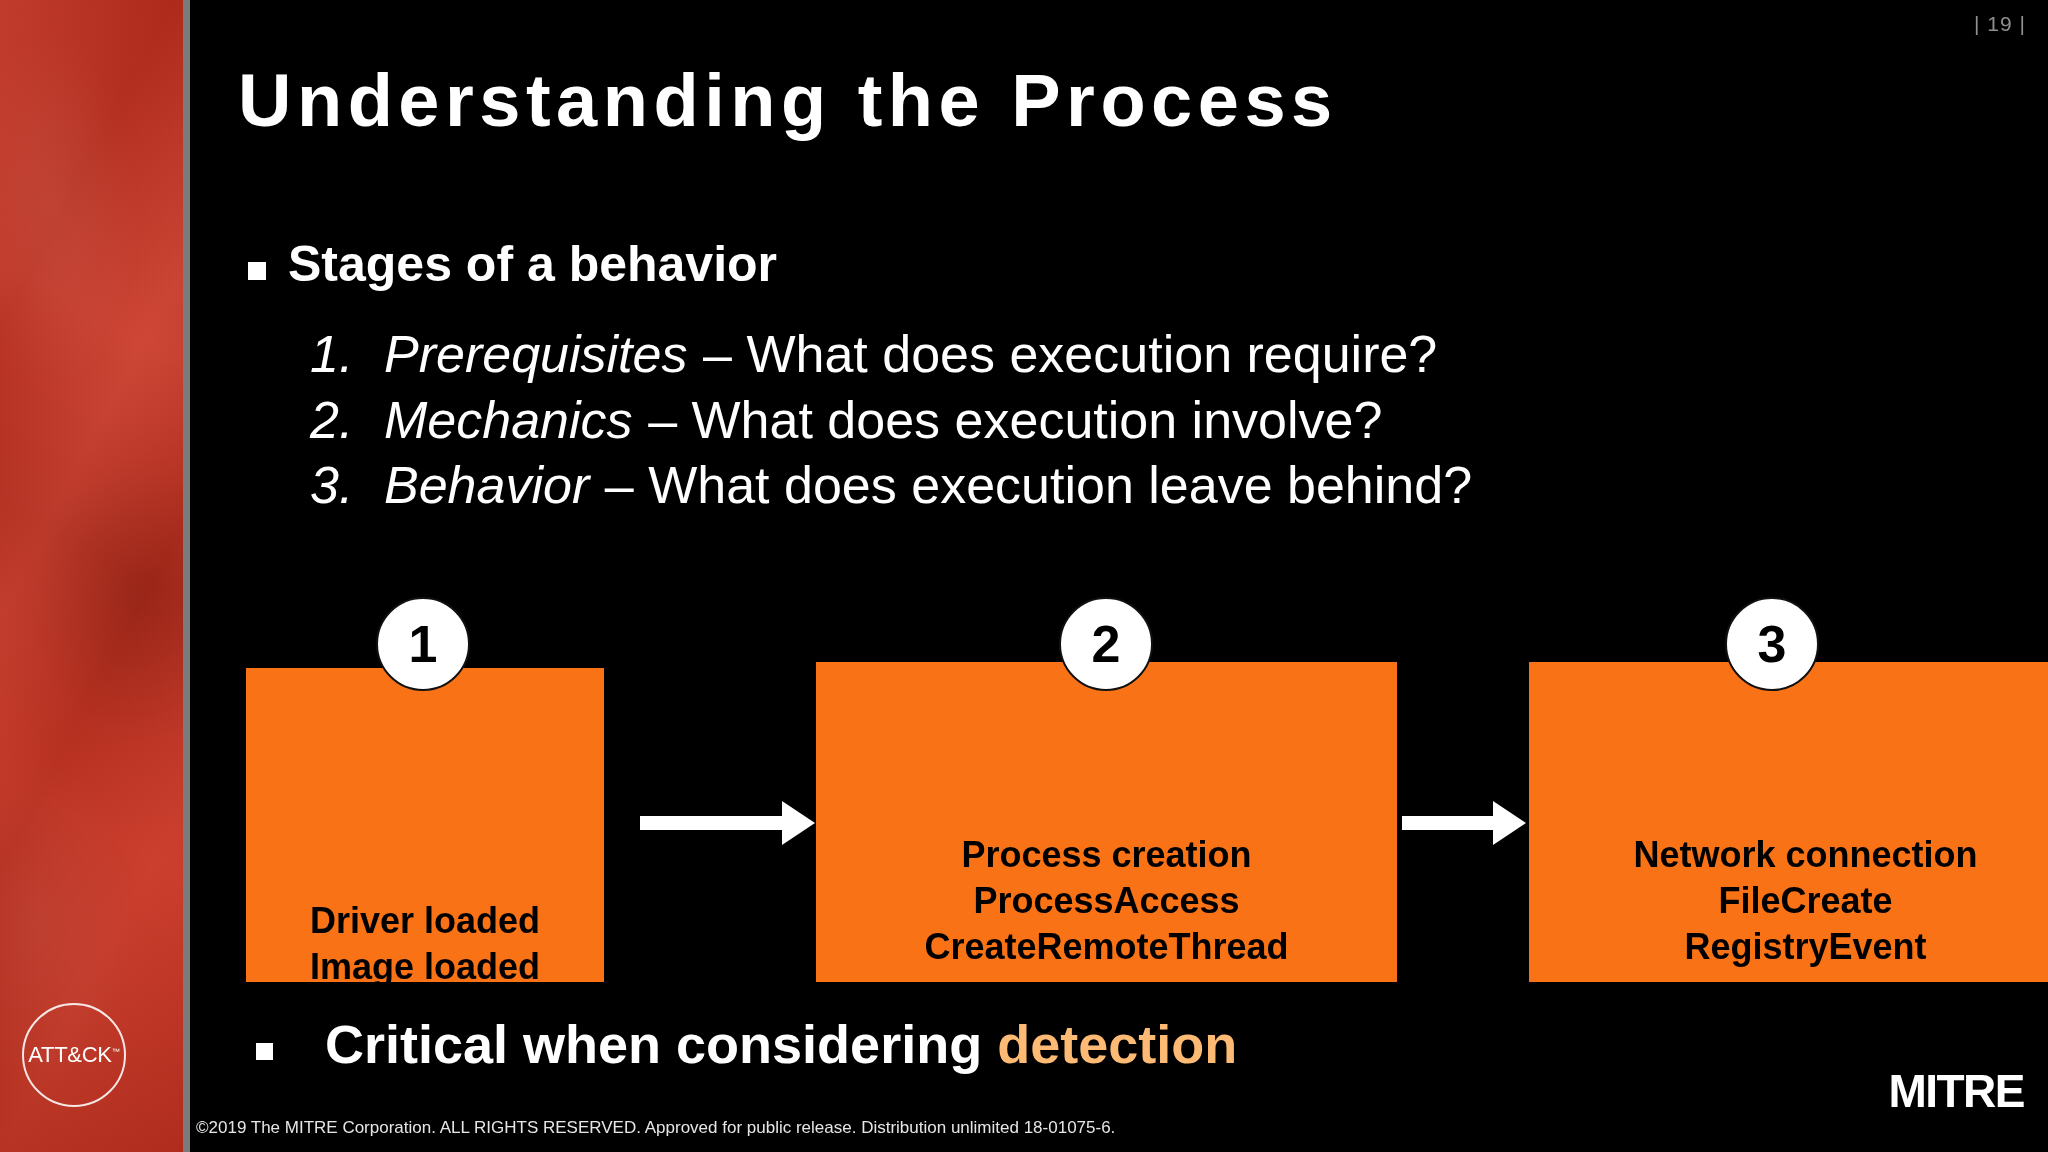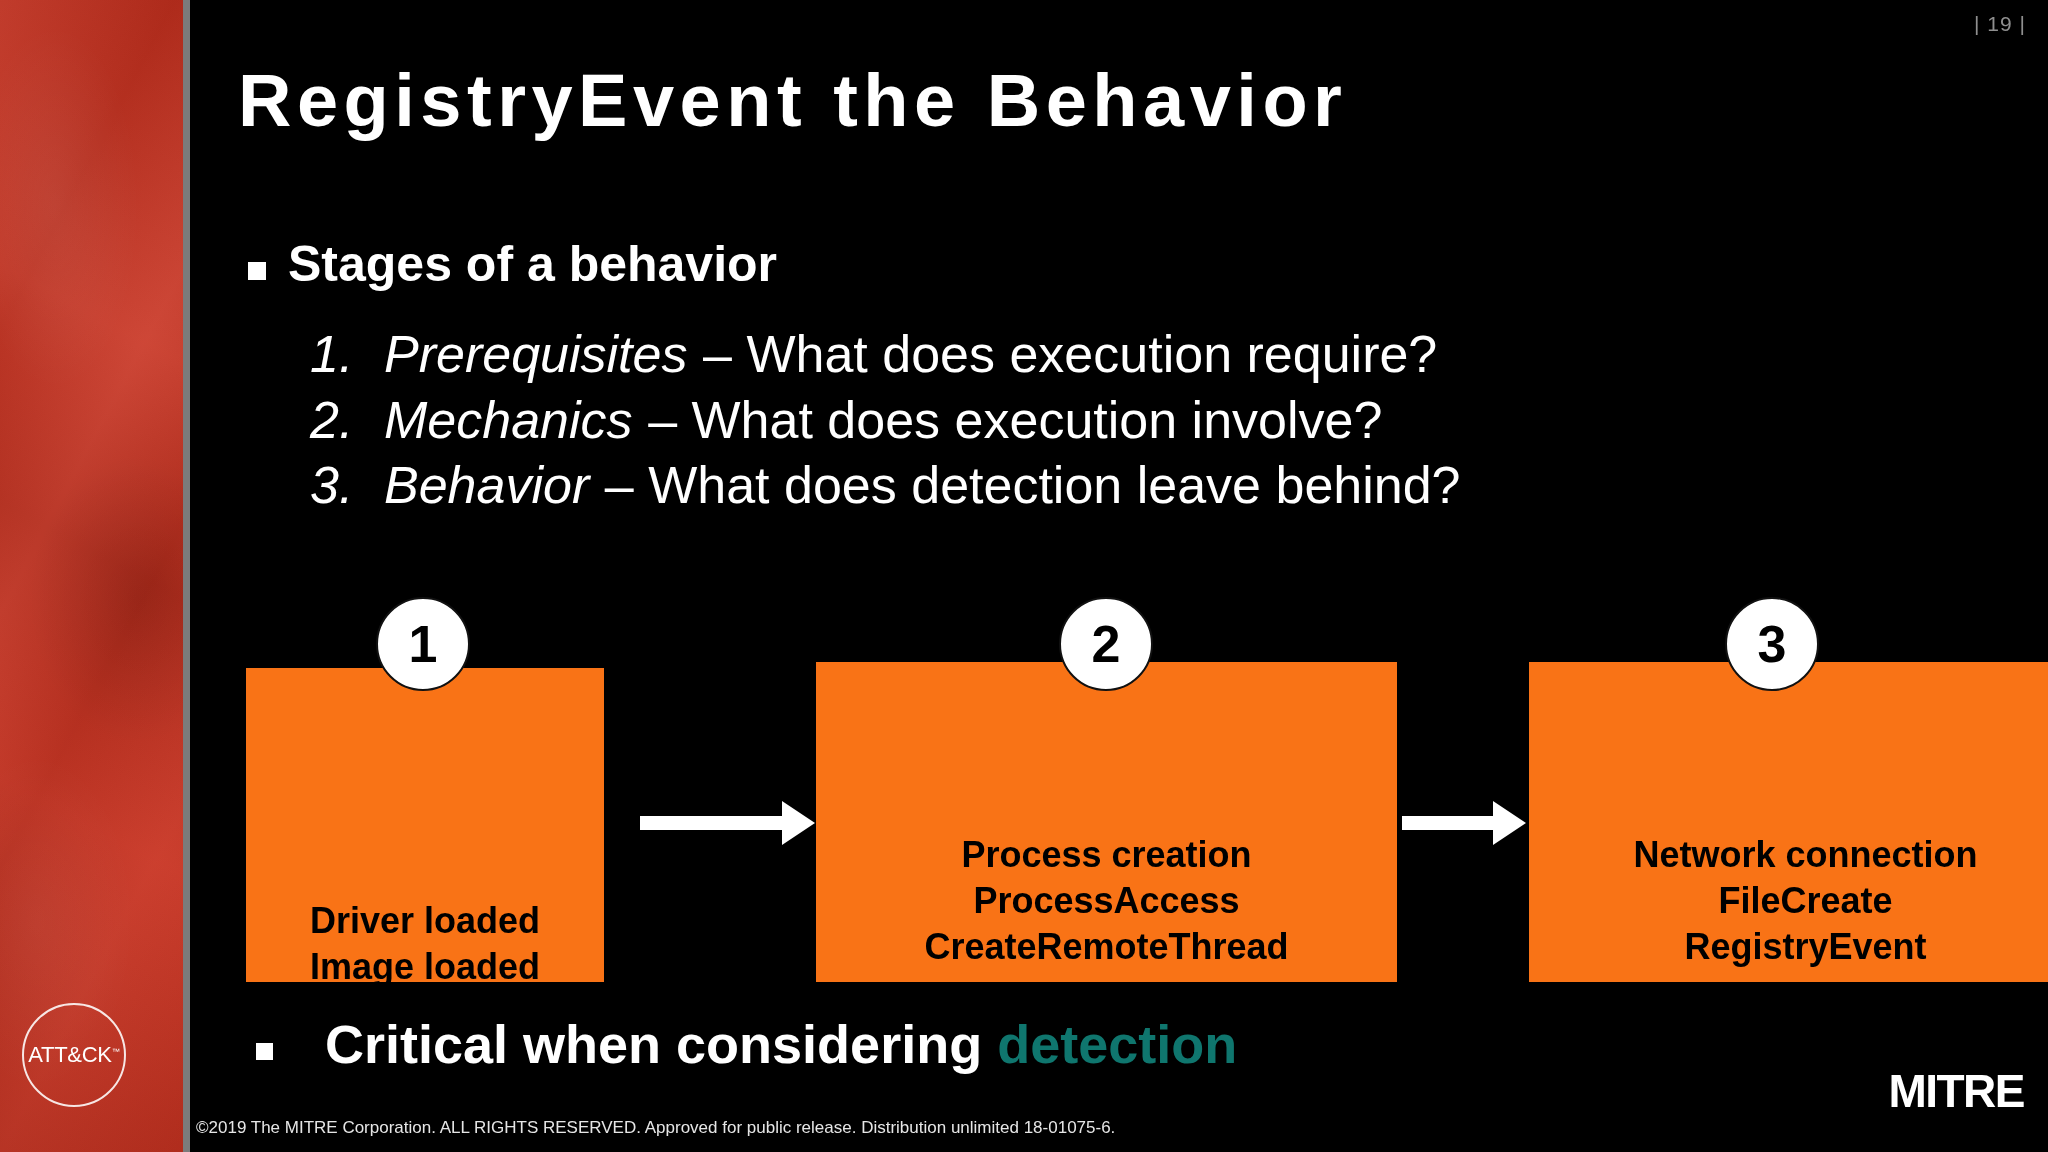--- a/index.html
+++ b/index.html
@@ -243,21 +243,21 @@
     margin-right: 52px;
   }
   .bottom-text {
     color: #ffffff;
     font-family: "Liberation Sans", sans-serif;
     font-size: 54px;
     font-weight: bold;
     line-height: 1.05;
   }
   .accent-word {
-    color: #0f766e;
+    color: #fdba74;
   }
 
   
   .footer-note {
     position: absolute;
     left: 196px;
     bottom: 14px;
     color: #e6e6e6;
     font-family: "Liberation Sans", sans-serif;
     font-size: 17px;
@@ -281,42 +281,42 @@
 
   <div class="sidebar"></div>
   <div class="sidebar-divider"></div>
 
   <div class="attack-logo">
     <span class="attack-logo-text"><span>ATT&amp;CK</span><span class="attack-tm">™</span></span>
   </div>
 
   <div class="page-number">| 19 |</div>
 
-  <div class="slide-title">RegistryEvent the Behavior</div>
+  <div class="slide-title">Understanding the Process</div>
 
   <div class="bullet-row">
     <span class="sq-bullet"></span>
     <span class="bullet-text">Stages of a behavior</span>
   </div>
 
   <div class="numbered-list">
     <div class="num-item">
       <span class="num-marker">1.</span>
       <span class="num-em">Prerequisites</span>
       <span class="num-rest">– What does execution require?</span>
     </div>
     <div class="num-item">
       <span class="num-marker">2.</span>
       <span class="num-em">Mechanics</span>
       <span class="num-rest">– What does execution involve?</span>
     </div>
     <div class="num-item">
       <span class="num-marker">3.</span>
       <span class="num-em">Behavior</span>
-      <span class="num-rest">– What does detection leave behind?</span>
+      <span class="num-rest">– What does execution leave behind?</span>
     </div>
   </div>
 
   <div class="flow">
 
     <div class="flow-box flow-box-1">
       <div class="flow-box-label">Driver loaded
 Image loaded</div>
     </div>
     <div class="flow-box flow-box-2">

